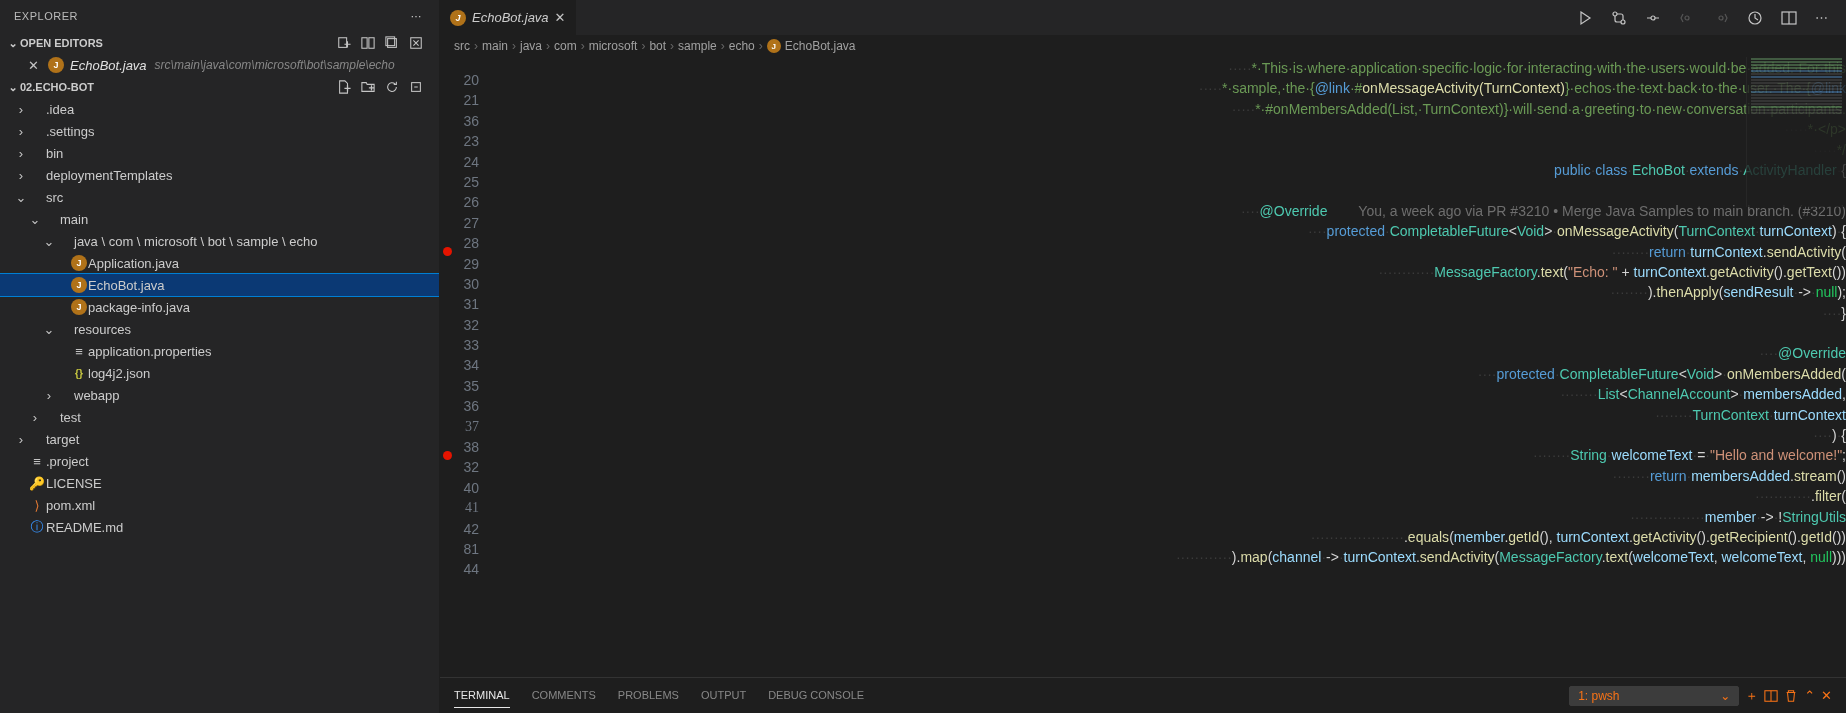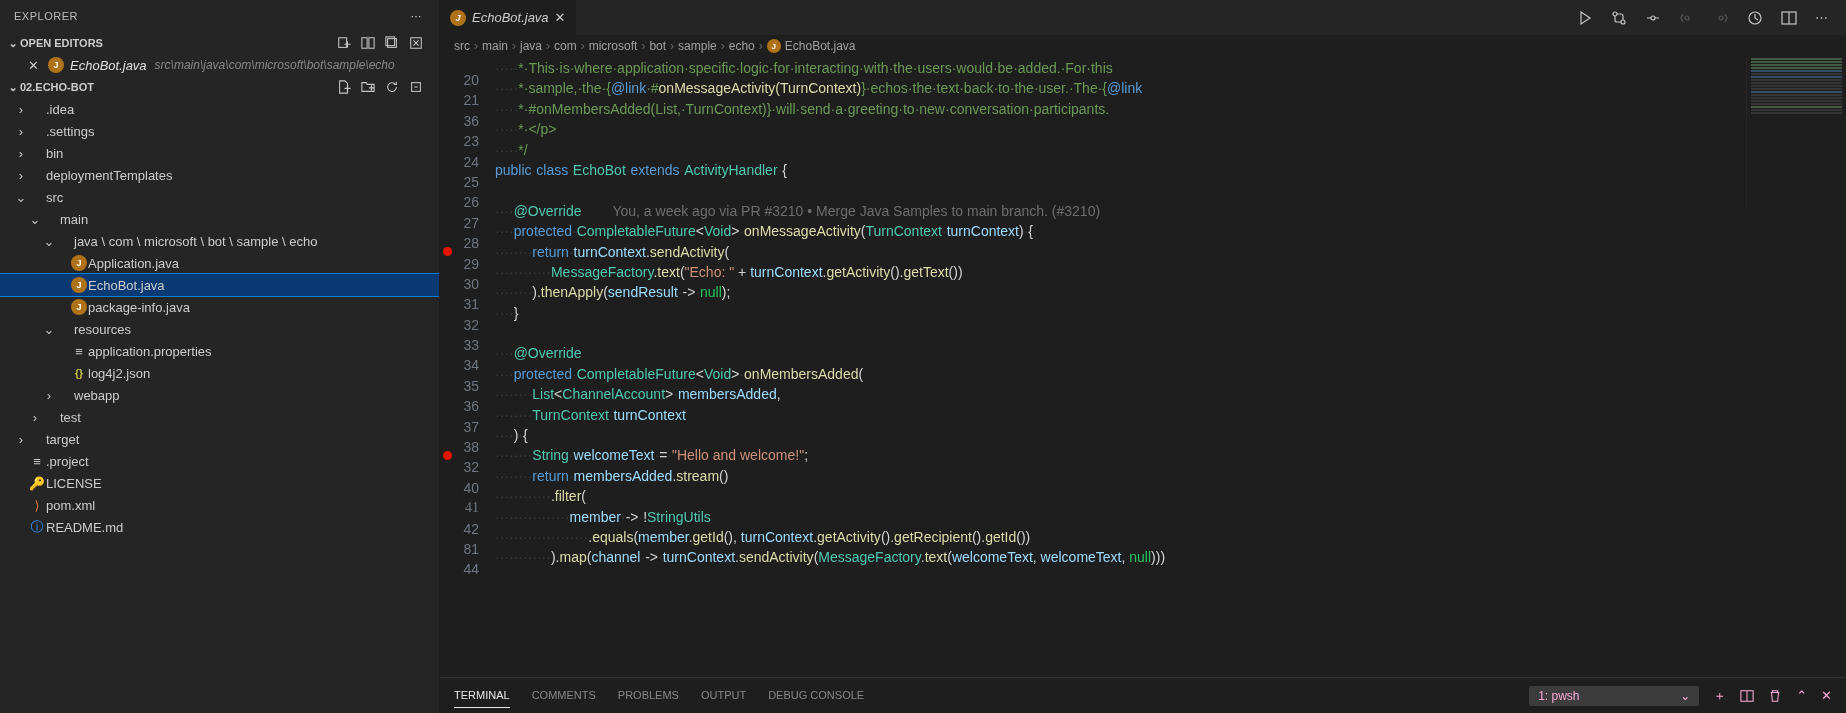--- a/index.html
+++ b/index.html
@@ -34,42 +34,42 @@
 .tab-actions{margin-left:auto;display:flex;gap:18px;padding-right:18px;color:#c5c5c5;}
 .tab-actions span{cursor:pointer;}
 .tab-actions .dim{color:#555;}
 .breadcrumb{display:flex;align-items:center;height:22px;padding:0 14px;font-size:12px;color:#a0a0a0;gap:4px;}
 .breadcrumb .sep{color:#666;}
 .breadcrumb .bc-item{cursor:pointer;}
 .editor-wrap{flex:1;display:flex;overflow:hidden;position:relative;}
 .gutter{width:55px;text-align:right;padding-right:16px;color:#6e7681;font-family:Consolas,monospace;font-size:14px;line-height:20.4px;padding-top:1px;position:relative;}
 .bp-col{position:absolute;left:0;top:0;width:14px;}
 .bp{position:absolute;left:3px;width:9px;height:9px;background:#e51400;border-radius:50%;}
-.code{flex:1;font-family:Consolas,"Courier New",monospace;font-size:14px;line-height:20.4px;white-space:pre;color:#d4d4d4;padding-top:1px;overflow:hidden;position:relative;}
+.code{flex:1;font-family:Consolas,"Courier New",monospace;font-size:14px;line-height:20.4px;white-space:pre;color:#d4d4d4;padding-top:1px;overflow:hidden;position:relative;text-align:right;}
 .code .line{height:20.4px;}
 .ws{color:#3b3b3b;}
 .c-comment{color:#6a9955;}
 .c-kw{color:#569cd6;}
 .c-type{color:#4ec9b0;}
 .c-fn{color:#dcdcaa;}
 .c-var{color:#9cdcfe;}
 .c-str{color:#ce9178;}
 .c-ann{color:#4ec9b0;}
 .c-link{color:#569cd6;}
 .c-codelens{color:#6e6e6e;}
 .c-null{color:#22c55e;}
 .minimap{position:absolute;right:0;top:0;width:100px;height:150px;background:linear-gradient(#1e1e1e,#1e1e1e);opacity:0.8;border-left:1px solid #2a2a2a;}
 .minimap .mm-line{height:2px;margin:1px 4px;background:#3a3a3a;}
 .minimap .mm-hl{background:#4a6a4a;}
 .minimap .mm-bl{background:#3a5a7a;}
 .panel{height:36px;border-top:1px solid #333;display:flex;align-items:center;padding:0 14px;background:#1e1e1e;}
 .panel-tabs{display:flex;gap:22px;font-size:11px;color:#888;}
 .panel-tabs .ptab{cursor:pointer;padding:6px 0;}
 .panel-tabs .ptab.act{color:#e7e7e7;border-bottom:1px solid #e7e7e7;}
-.panel-right{margin-left:auto;display:flex;align-items:center;gap:14px;color:#f9a8d4;}
+.panel-right{margin-left:auto;display:flex;align-items:center;gap:6px;color:#f97316;}
 .term-sel{display:flex;align-items:center;gap:60px;border:1px solid #3c3c3c;padding:2px 8px;font-size:12px;background:#3c3c3c;border-radius:2px;width:170px;justify-content:space-between;}
 svg{display:block;}
 </style>
 </head>
 <body>
 
 <div class="sidebar">
   <div class="expl-header">
     <span>EXPLORER</span>
     <span class="more-icon">⋯</span>
@@ -355,21 +355,21 @@
         <div style="height: 20.4px;">27</div>
         <div style="height: 20.4px;">28</div>
         <div style="height: 20.4px;">29</div>
         <div style="height: 20.4px;">30</div>
         <div style="height: 20.4px;">31</div>
         <div style="height: 20.4px;">32</div>
         <div style="height: 20.4px;">33</div>
         <div style="height: 20.4px;">34</div>
         <div style="height: 20.4px;">35</div>
         <div style="height: 20.4px;">36</div>
-        <div style="height: 20.4px;">37</div>
+        <div style="height: 20.4px; font-family: Liberation Serif, serif;">37</div>
         <div style="height: 20.4px;">38</div>
         <div style="height: 20.4px;">32</div>
         <div style="height: 20.4px;">40</div>
         <div style="height: 20.4px; font-family: Liberation Serif, serif;">41</div>
         <div style="height: 20.4px;">42</div>
         <div style="height: 20.4px;">81</div>
         <div style="height: 20.4px;">44</div>
       </div>
     <div class="code" id="code"><div class="line"><span class="ws">·····</span><span class="c-comment">*·This·is·where·application·specific·logic·for·interacting·with·the·users·would·be·added.·For·this</span></div><div class="line"><span class="ws">·····</span><span class="c-comment">*·sample,·the·{</span><span class="c-link">@link</span><span class="c-comment">·#</span><span class="c-fn">onMessageActivity(TurnContext)</span><span class="c-comment">}·echos·the·text·back·to·the·user.·The·{</span><span class="c-link">@link</span></div><div class="line"><span class="ws">·····</span><span class="c-comment">*·#onMembersAdded(List,·TurnContext)}·will·send·a·greeting·to·new·conversation·participants.</span></div><div class="line"><span class="ws">·····</span><span class="c-comment">*·&lt;/p&gt;</span></div><div class="line"><span class="ws">·····</span><span class="c-comment">*/</span></div><div class="line"><span class="c-kw">public</span><span class="ws">·</span><span class="c-kw">class</span><span class="ws">·</span><span class="c-type">EchoBot</span><span class="ws">·</span><span class="c-kw">extends</span><span class="ws">·</span><span class="c-type">ActivityHandler</span><span class="ws">·</span>{</div><div class="line"></div><div class="line"><span class="ws">····</span><span class="c-ann">@Override</span>        <span class="c-codelens">You, a week ago via PR #3210 • Merge Java Samples to main branch. (#3210)</span></div><div class="line"><span class="ws">····</span><span class="c-kw">protected</span><span class="ws">·</span><span class="c-type">CompletableFuture</span>&lt;<span class="c-type">Void</span>&gt;<span class="ws">·</span><span class="c-fn">onMessageActivity</span>(<span class="c-type">TurnContext</span><span class="ws">·</span><span class="c-var">turnContext</span>)<span class="ws">·</span>{</div><div class="line"><span class="ws">········</span><span class="c-kw">return</span><span class="ws">·</span><span class="c-var">turnContext</span>.<span class="c-fn">sendActivity</span>(</div><div class="line"><span class="ws">············</span><span class="c-type">MessageFactory</span>.<span class="c-fn">text</span>(<span class="c-str">"Echo: "</span> + <span class="c-var">turnContext</span>.<span class="c-fn">getActivity</span>().<span class="c-fn">getText</span>())</div><div class="line"><span class="ws">········</span>).<span class="c-fn">thenApply</span>(<span class="c-var">sendResult</span><span class="ws">·</span>-&gt;<span class="ws">·</span><span class="c-null">null</span>);</div><div class="line"><span class="ws">····</span>}</div><div class="line"></div><div class="line"><span class="ws">····</span><span class="c-ann">@Override</span></div><div class="line"><span class="ws">····</span><span class="c-kw">protected</span><span class="ws">·</span><span class="c-type">CompletableFuture</span>&lt;<span class="c-type">Void</span>&gt;<span class="ws">·</span><span class="c-fn">onMembersAdded</span>(</div><div class="line"><span class="ws">········</span><span class="c-type">List</span>&lt;<span class="c-type">ChannelAccount</span>&gt;<span class="ws">·</span><span class="c-var">membersAdded</span>,</div><div class="line"><span class="ws">········</span><span class="c-type">TurnContext</span><span class="ws">·</span><span class="c-var">turnContext</span></div><div class="line"><span class="ws">····</span>)<span class="ws">·</span>{</div><div class="line"><span class="ws">········</span><span class="c-type">String</span><span class="ws">·</span><span class="c-var">welcomeText</span><span class="ws">·</span>=<span class="ws">·</span><span class="c-str">"Hello and welcome!"</span>;</div><div class="line"><span class="ws">········</span><span class="c-kw">return</span><span class="ws">·</span><span class="c-var">membersAdded</span>.<span class="c-fn">stream</span>()</div><div class="line"><span class="ws">············</span>.<span class="c-fn">filter</span>(</div><div class="line"><span class="ws">················</span><span class="c-var">member</span><span class="ws">·</span>-&gt;<span class="ws">·</span>!<span class="c-type">StringUtils</span></div><div class="line"><span class="ws">····················</span>.<span class="c-fn">equals</span>(<span class="c-var">member</span>.<span class="c-fn">getId</span>(), <span class="c-var">turnContext</span>.<span class="c-fn">getActivity</span>().<span class="c-fn">getRecipient</span>().<span class="c-fn">getId</span>())</div><div class="line"><span class="ws">············</span>).<span class="c-fn">map</span>(<span class="c-var">channel</span><span class="ws">·</span>-&gt;<span class="ws">·</span><span class="c-var">turnContext</span>.<span class="c-fn">sendActivity</span>(<span class="c-type">MessageFactory</span>.<span class="c-fn">text</span>(<span class="c-var">welcomeText</span>, <span class="c-var">welcomeText</span>, <span class="c-null">null</span>)))</div></div>
     <div class="minimap">

